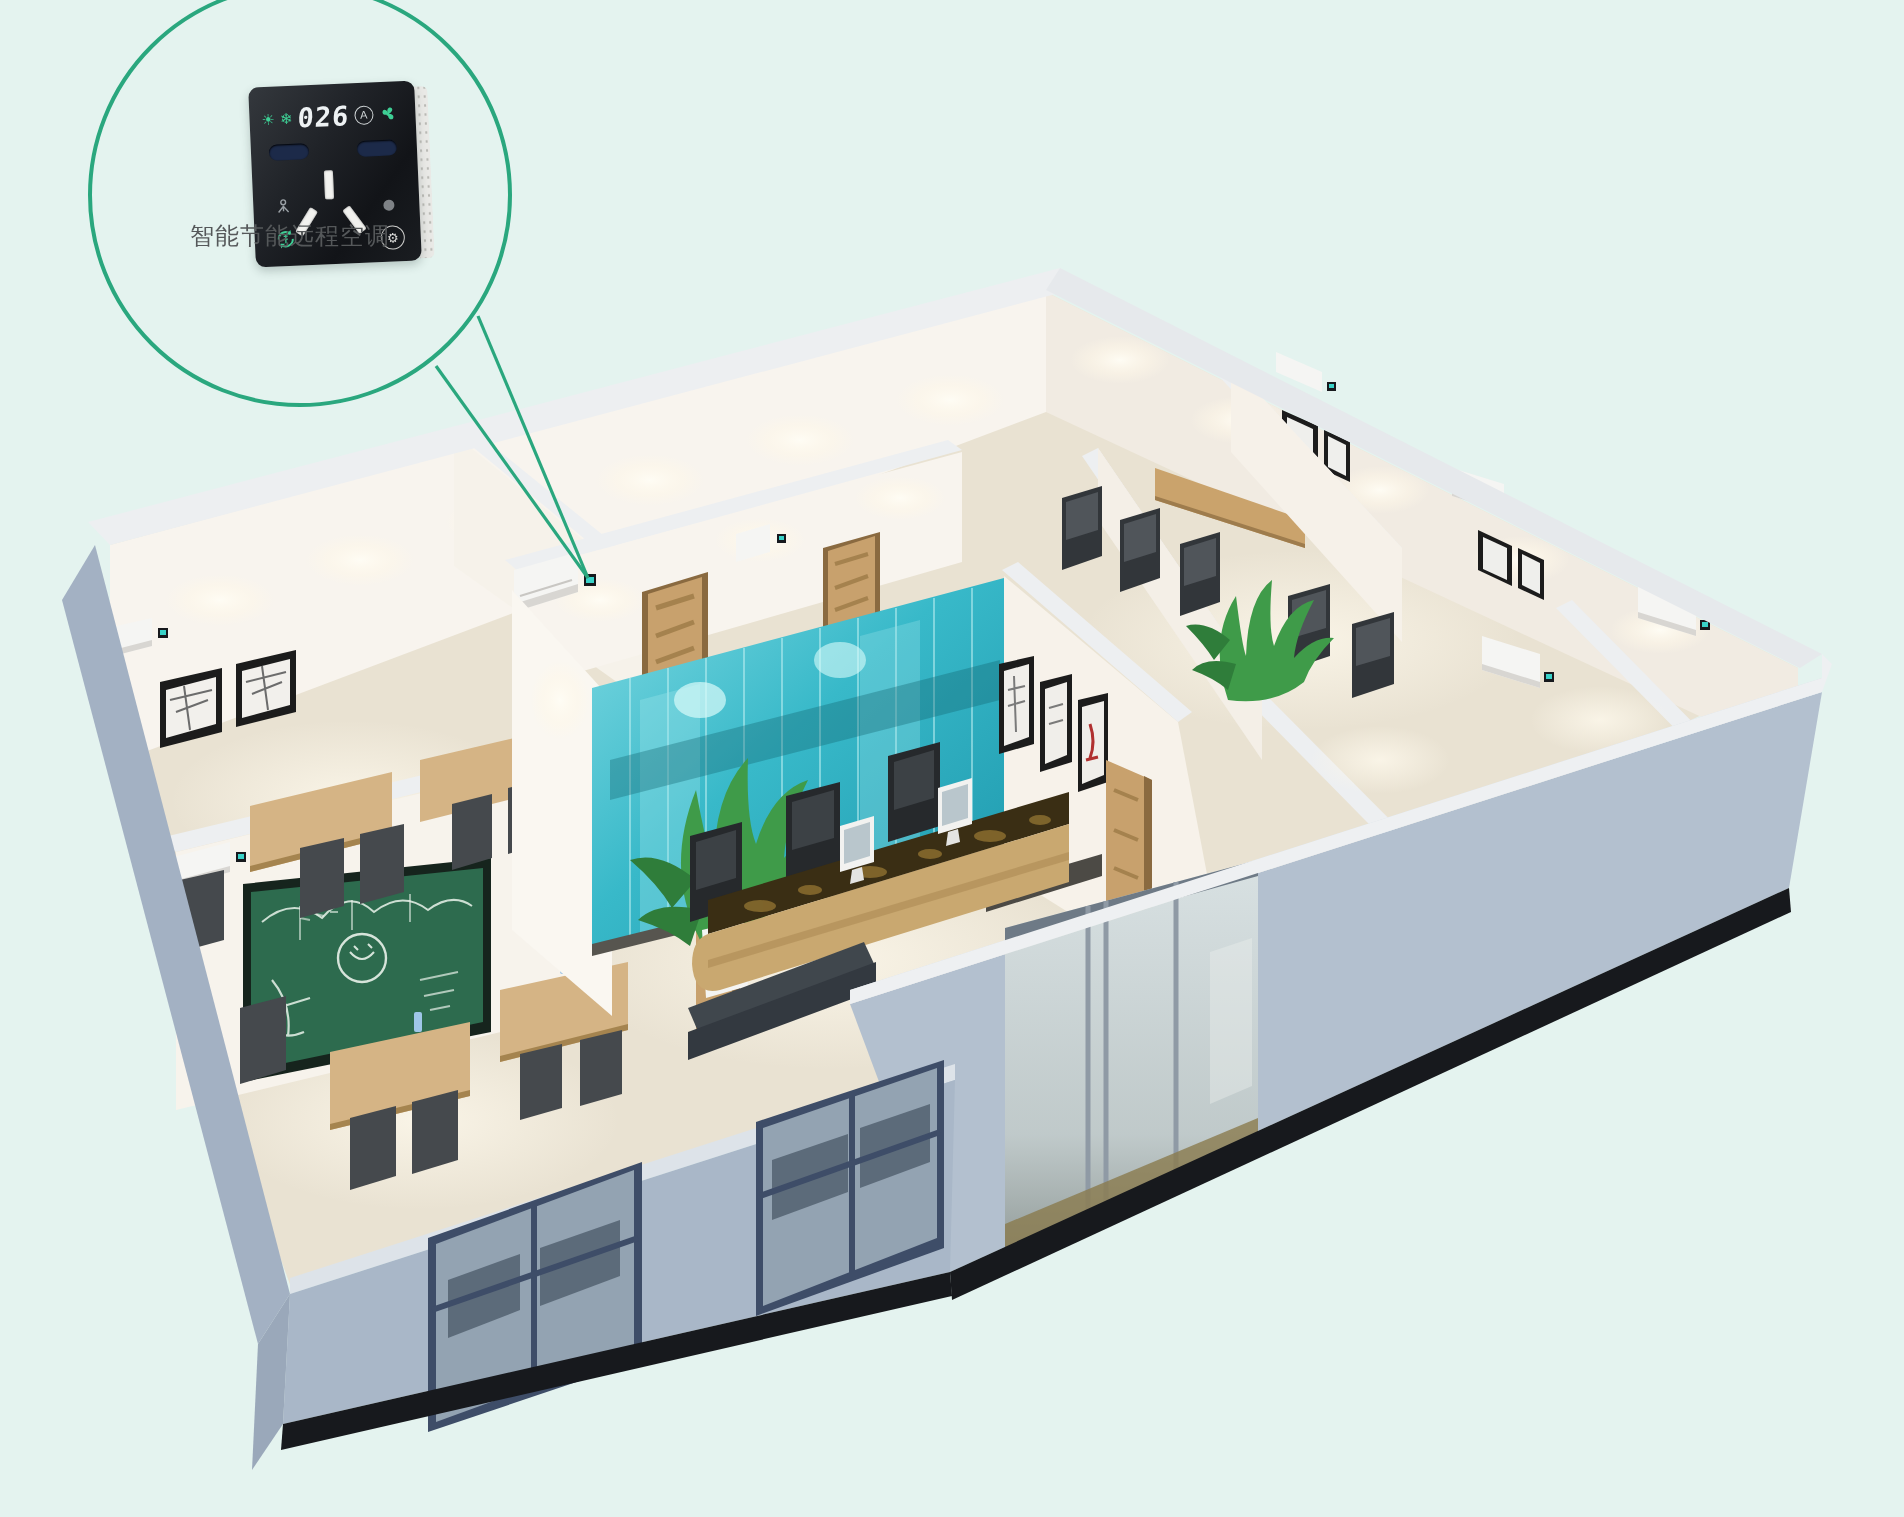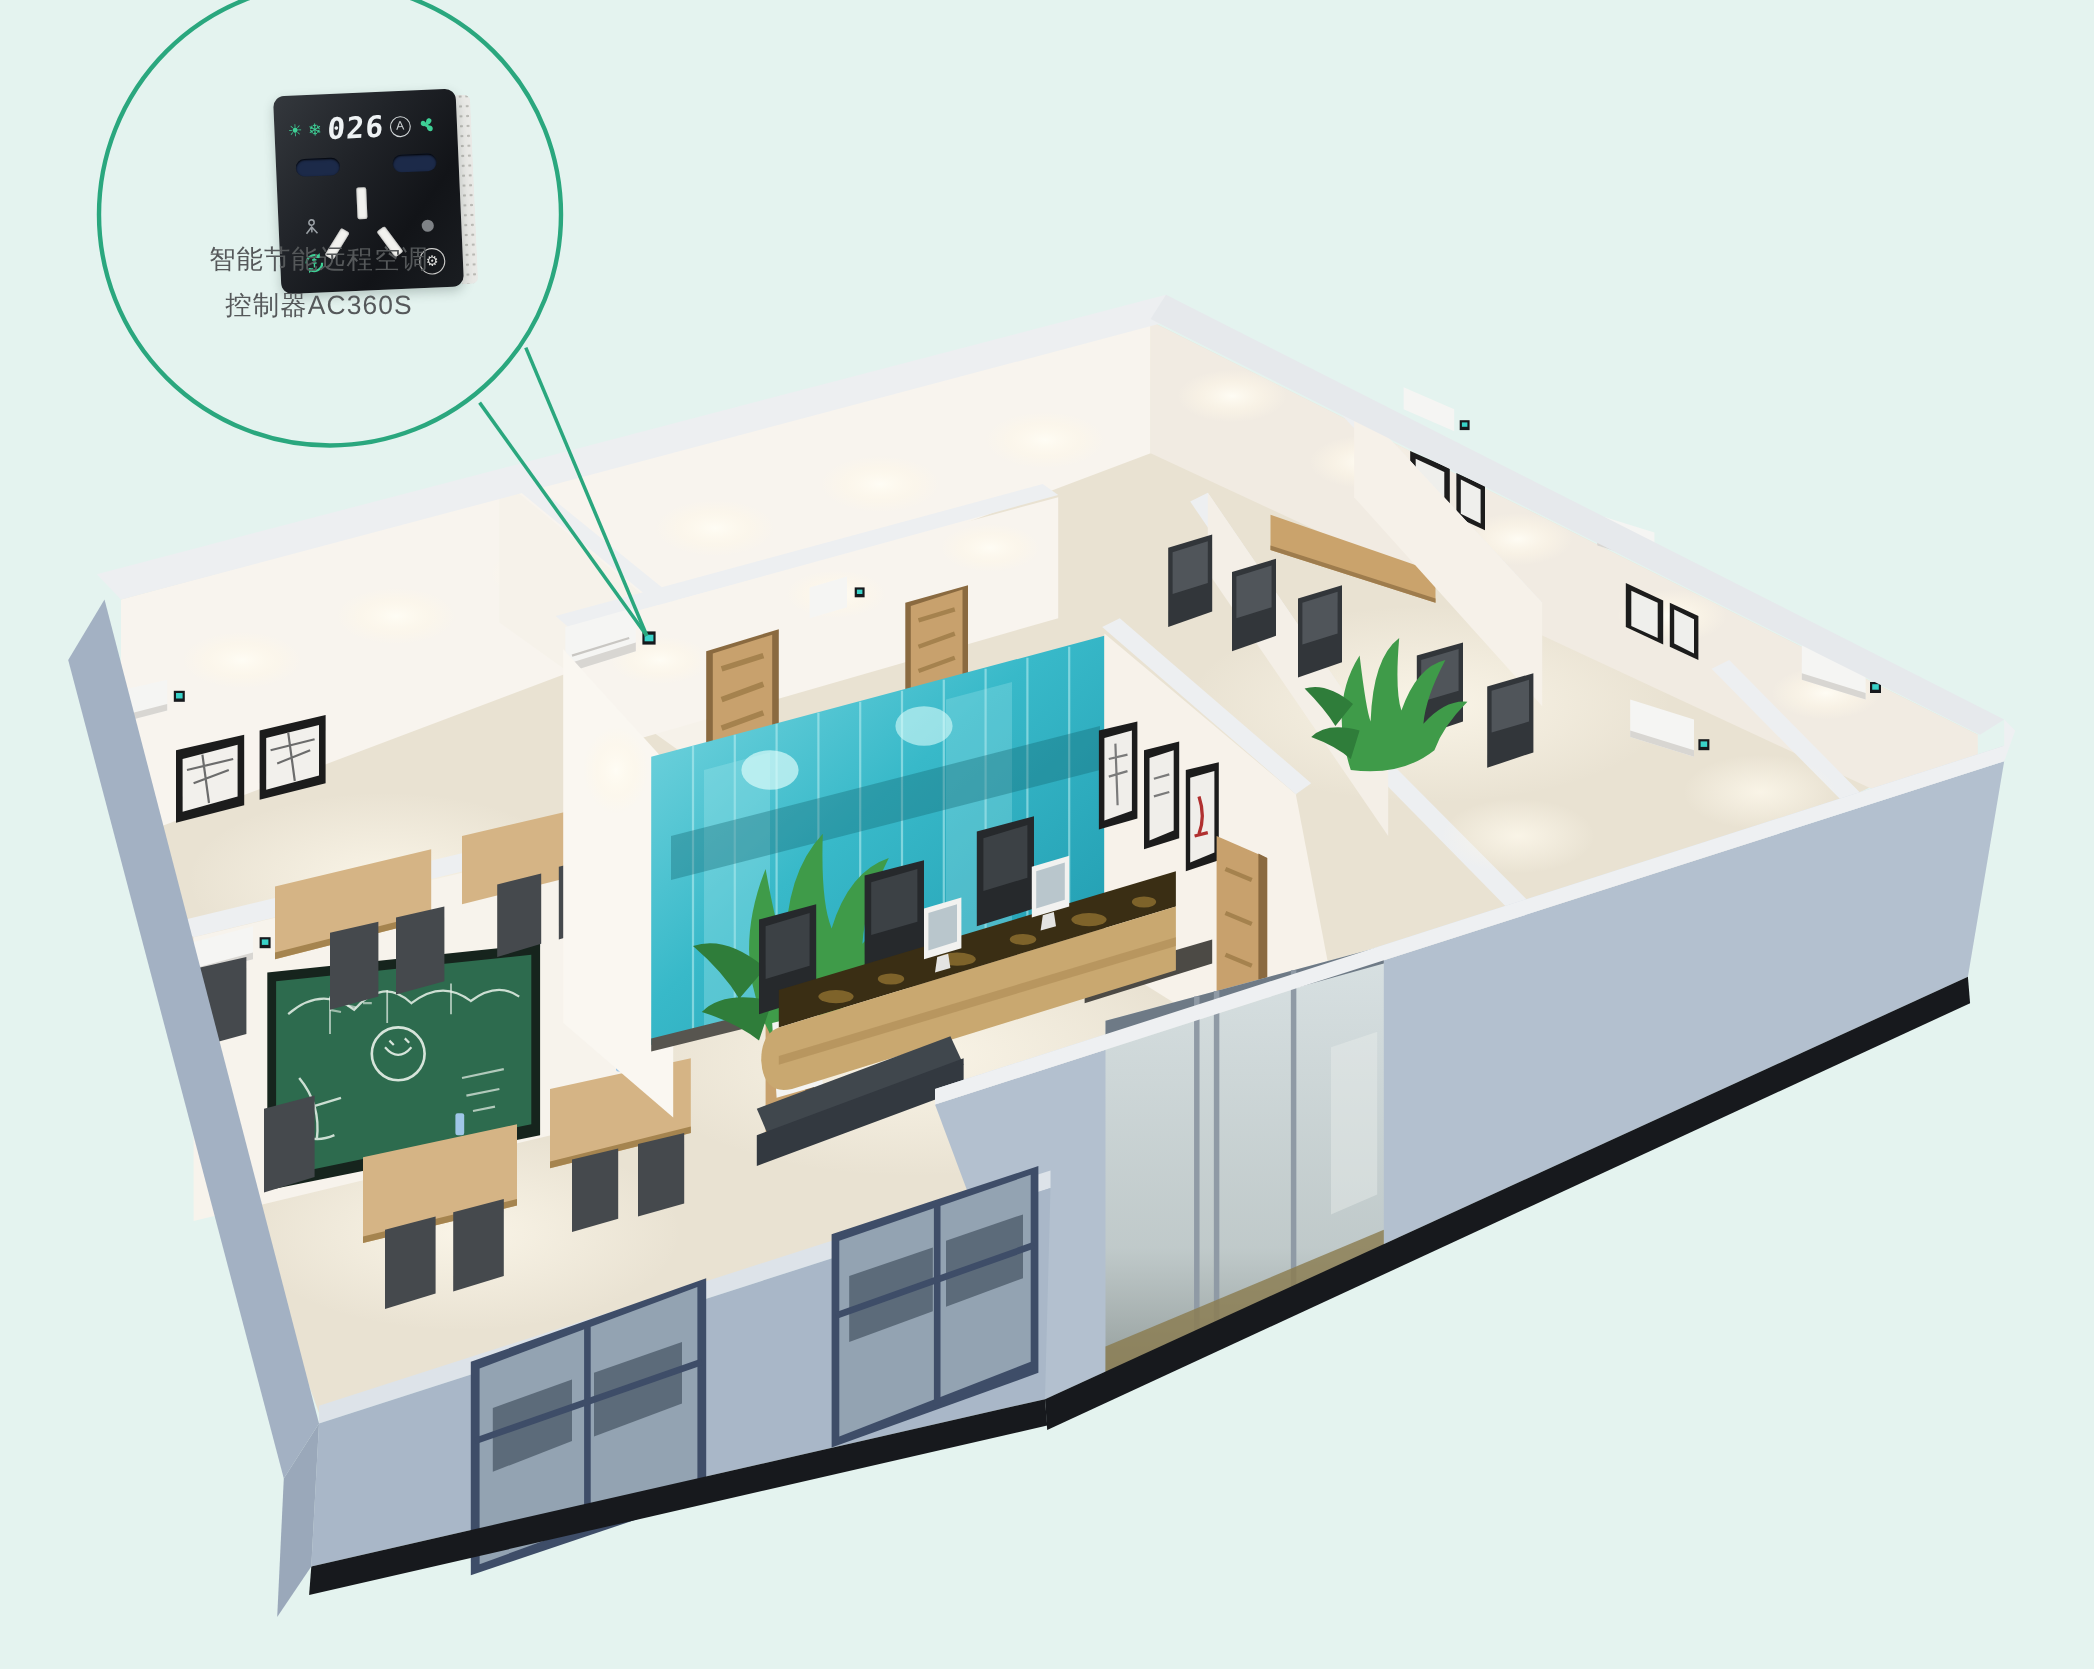--- a/index.html
+++ b/index.html
@@ -467,14 +467,13 @@
       <path d="M18 4 L18.6 8.6 L14 8.4 Z" fill="#3ecf95"></path>
       <path d="M8 22 L7.4 17.4 L12 17.6 Z" fill="#3ecf95"></path>
       <path d="M11 10 L15 10 M11 13 L15 13 M13 8 L13 17" stroke="#3ecf95" stroke-width="1.3"></path>
     </svg>
     <div class="dot-ind" style="left:130px;top:118px;"></div>
     <div class="gear" style="left:126px;top:144px;">⚙</div>
   </div>
 </div>
 
 <div class="callout-label" id="label1">智能节能远程空调</div>
-<div class="callout-label" id="label2">控制器AC360S</div>
 </div>
 
 </body></html>

